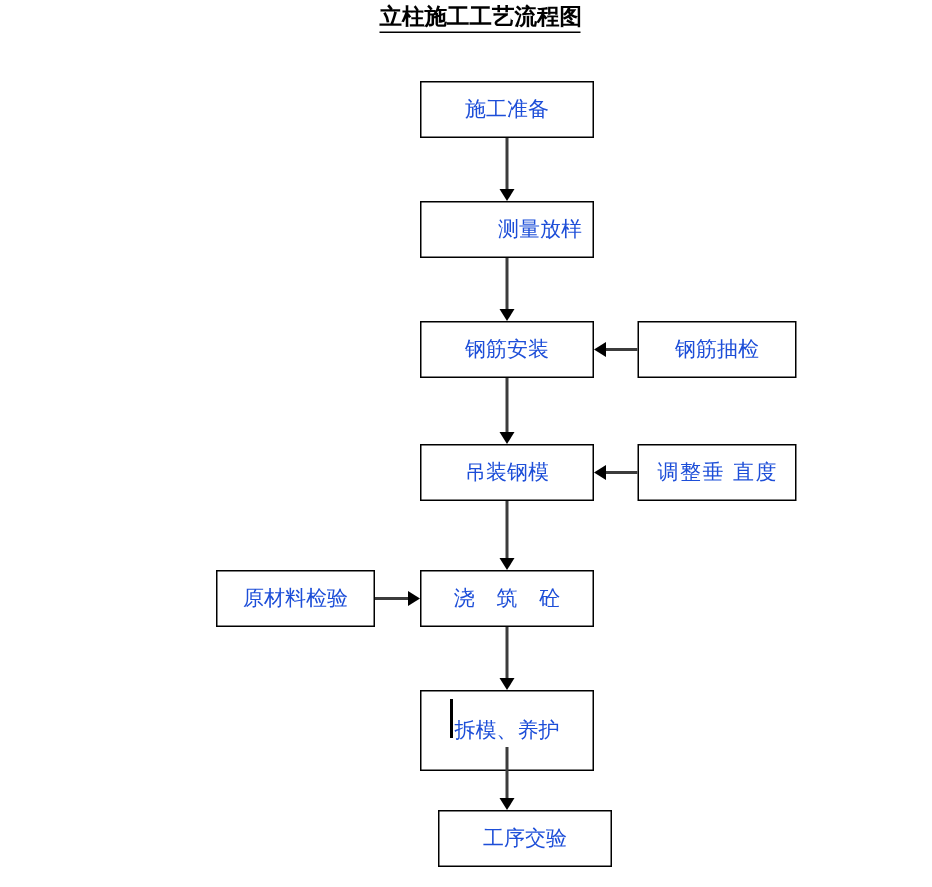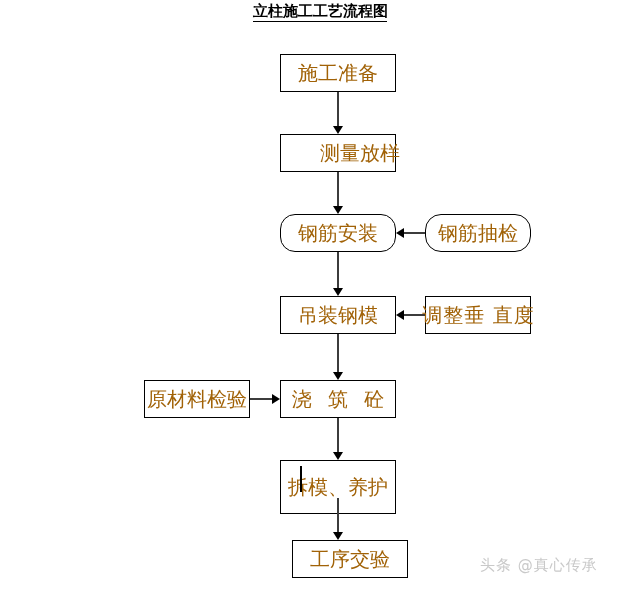--- a/index.html
+++ b/index.html
@@ -36,22 +36,22 @@
     white-space: nowrap;
   }
   .node {
     position: absolute;
     box-sizing: border-box;
     border: 1.2px solid #000000;
     background: #ffffff;
     display: flex;
     align-items: center;
     justify-content: center;
-    font-size: 20px;
-    color: #a16207;
+    font-size: 14px;
+    color: #1d4ed8;
     line-height: 1;
     white-space: nowrap;
   }
   .node.wide-space {
     letter-spacing: 5px;
     text-indent: 5px;
   }
   .node.small-space {
     letter-spacing: 1px;
     text-indent: 1px;
@@ -112,33 +112,33 @@
 <body>
 
 <div id="canvas">
 
   <div class="title">立柱施工工艺流程图</div>
 
   <div class="node" style="left:280px; top:54px; width:116px; height:38px;">施工准备</div>
 
   <div class="node" style="left:280px; top:134px; width:116px; height:38px;padding-left:44px;">测量放样</div>
 
-  <div class="node" style="left:280px; top:214px; width:116px; height:38px;border-radius:15px;">钢筋安装</div>
+  <div class="node" style="left:280px; top:214px; width:116px; height:38px;">钢筋安装</div>
 
   <div class="node" style="left:280px; top:296px; width:116px; height:38px;">吊装钢模</div>
 
   <div class="node wide-space" style="left:280px; top:380px; width:116px; height:38px;">浇 筑 砼</div>
 
   <div class="node" style="left:280px; top:460px; width:116px; height:54px;">拆模、养护</div>
 
   <div class="caret" style="left:300px; top:466px; height:26px;"></div>
 
   <div class="node" style="left:280px; top:540px; width:116px; height:38px;margin-left:12px;">工序交验</div>
 
-  <div class="node" style="left:425px; top:214px; width:106px; height:38px;border-radius:16px;">钢筋抽检</div>
+  <div class="node" style="left:425px; top:214px; width:106px; height:38px;">钢筋抽检</div>
 
   <div class="node small-space" style="left:425px; top:296px; width:106px; height:38px;">调整垂 直度</div>
 
   <div class="node" style="left:144px; top:380px; width:106px; height:38px;">原材料检验</div>
 
   <div class="vline" style="left:337px; top:92px; height:34px;"></div>
   <div class="arrow-down" style="left:333px; top:126px;"></div>
 
   <div class="vline" style="left:337px; top:172px; height:34px;"></div>
   <div class="arrow-down" style="left:333px; top:206px;"></div>
@@ -157,15 +157,14 @@
 
   <div class="hline" style="left:404px; top:232px; width:21px;"></div>
   <div class="arrow-left" style="left:396px; top:228px;"></div>
 
   <div class="hline" style="left:404px; top:314px; width:21px;"></div>
   <div class="arrow-left" style="left:396px; top:310px;"></div>
 
   <div class="hline" style="left:250px; top:398px; width:22px;"></div>
   <div class="arrow-right" style="left:272px; top:394px;"></div>
 
-  <div class="watermark">头条 @真心传承</div>
 
 </div>
 
 </body></html>

